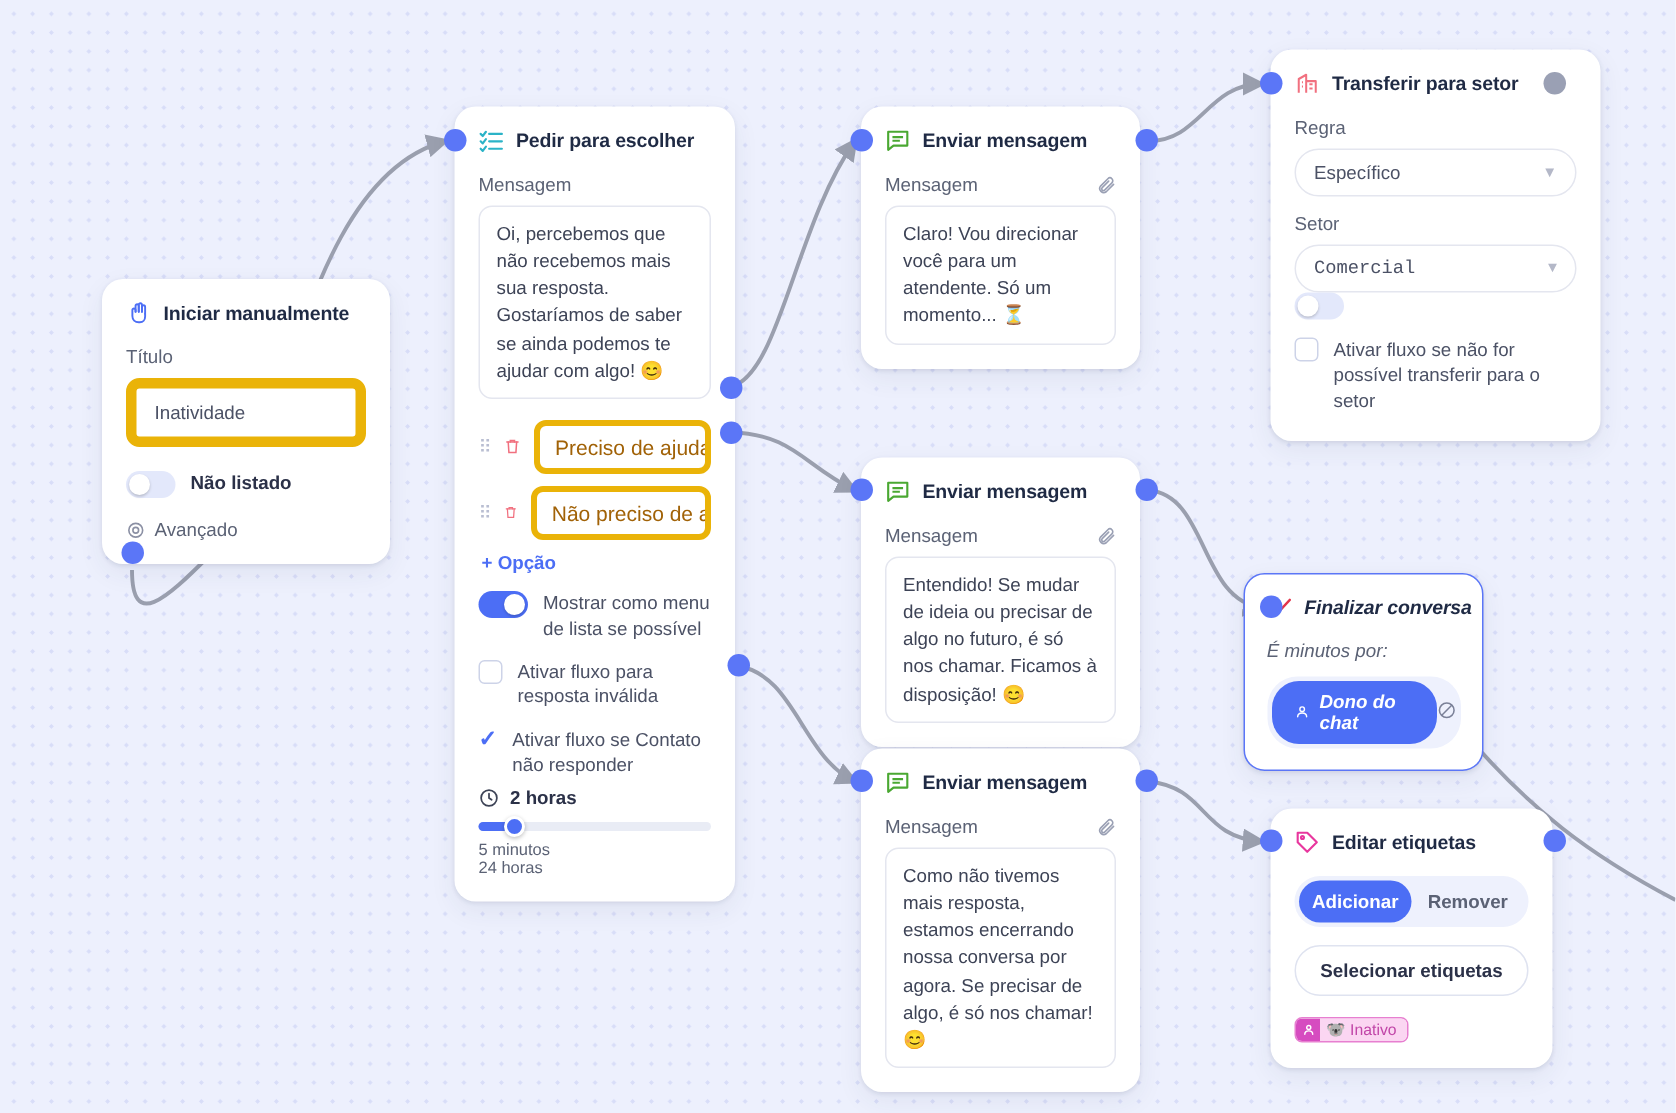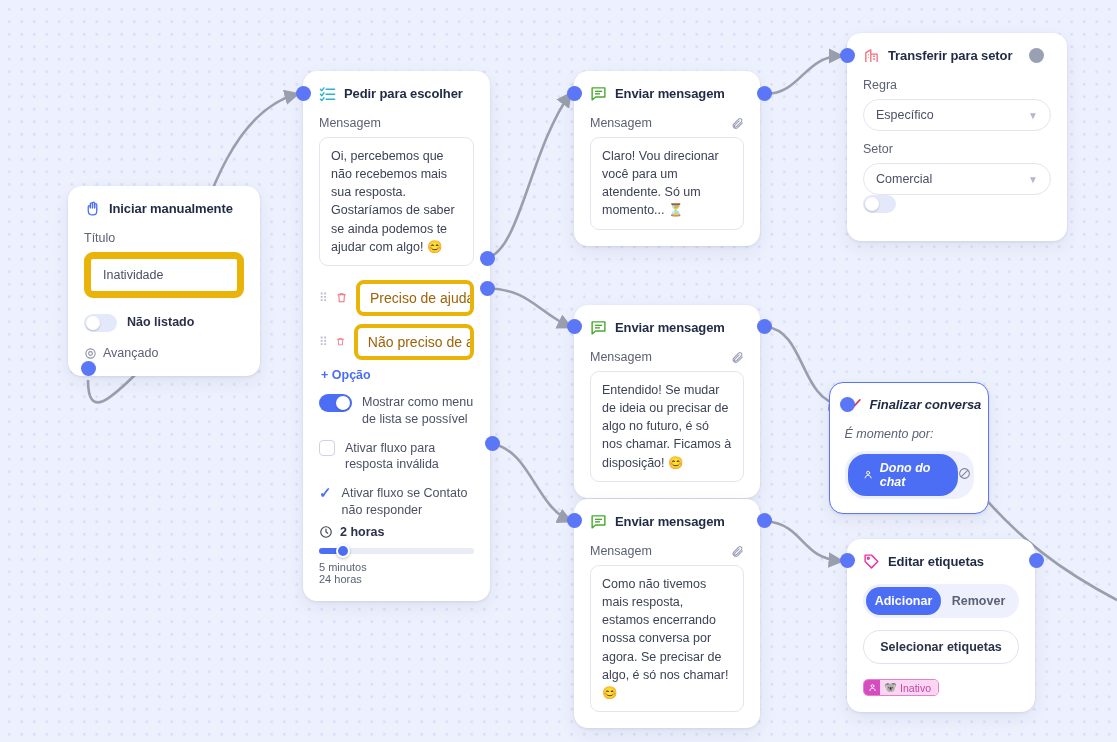--- a/index.html
+++ b/index.html
@@ -311,41 +311,45 @@
           <path d="M14 17h3"></path>
       </svg>
       <div class="node-title">Transferir para setor</div>
     </div>
     <div class="field-label">Regra</div>
     <div class="select" style="margin-bottom:11px;gap:42px;">
       <span>Específico</span>
       <span class="chev">▼</span>
     </div>
     <div class="field-label">Setor</div>
-    <div class="select" style="margin-bottom:0;">
+    <div class="select" style="margin-bottom:0;font-family:Liberation Mono, monospace;">
       <span>Comercial</span>
       <span class="chev">▼</span>
     </div>
     <div class="optrow">
       <div class="toggle off">
           <span class="knob"></span>
         </div>
     </div>
+    <div class="optrow" style="margin-bottom:2px;">
+      <div class="checkbox"></div>
+      <div class="opttext">Ativar fluxo se não for possível transferir para o setor</div>
+    </div>
   </div>
   <div class="handle" style="left:840px; top:48px;"></div>
   <div class="handle gray" style="left:1029px; top:48px;"></div>
 
   <div class="node selected" style="left:829px; top:382px; width:160px;font-style:italic;">
     <div class="node-head">
       <svg class="nicon" viewBox="0 0 24 24" fill="none" stroke="#e3344b" stroke-width="2.2" stroke-linecap="round" stroke-linejoin="round">
         <path d="M3 12.5l6 6L21 5.5"></path>
       </svg>
       <div class="node-title">Finalizar conversa</div>
     </div>
-    <div class="field-label" style="margin-bottom:10px;">É momento por:</div>
+    <div class="field-label" style="margin-bottom:10px;">É minutos por:</div>
     <div class="closedby">
       <div class="pill">
         <svg style="width:13px;height:13px;" viewBox="0 0 24 24" fill="none" stroke="#fff" stroke-width="2.2" stroke-linecap="round">
             <circle cx="12" cy="8" r="3.6"></circle>
             <path d="M5 20c0-3.6 3.1-6 7-6s7 2.4 7 6"></path>
           </svg>
         <span>Dono do chat</span>
       </div>
       <div class="blocked">
         <svg style="width:13px;height:13px;" viewBox="0 0 24 24" fill="none" stroke="#7b8198" stroke-width="1.9">

